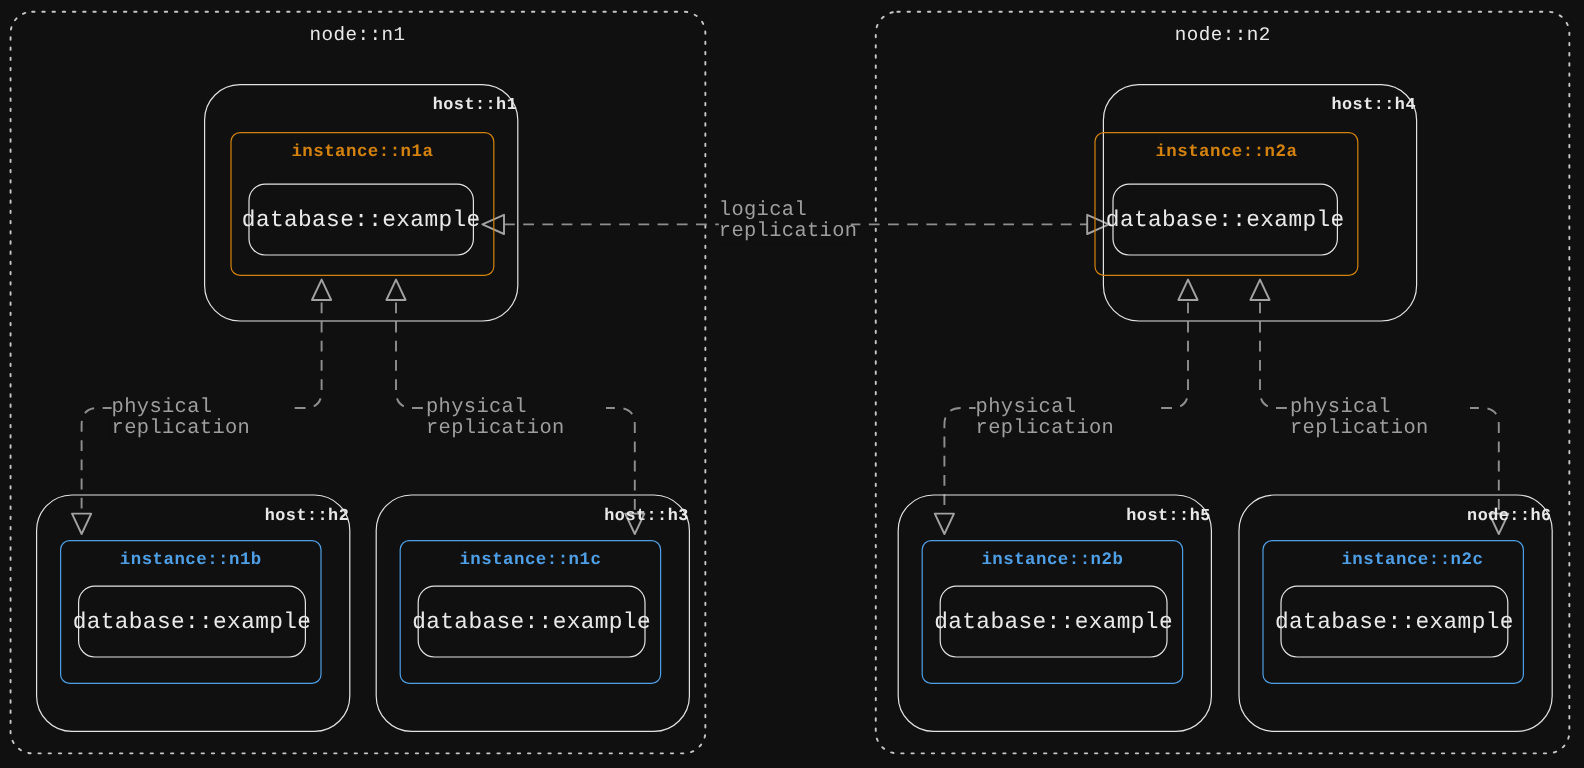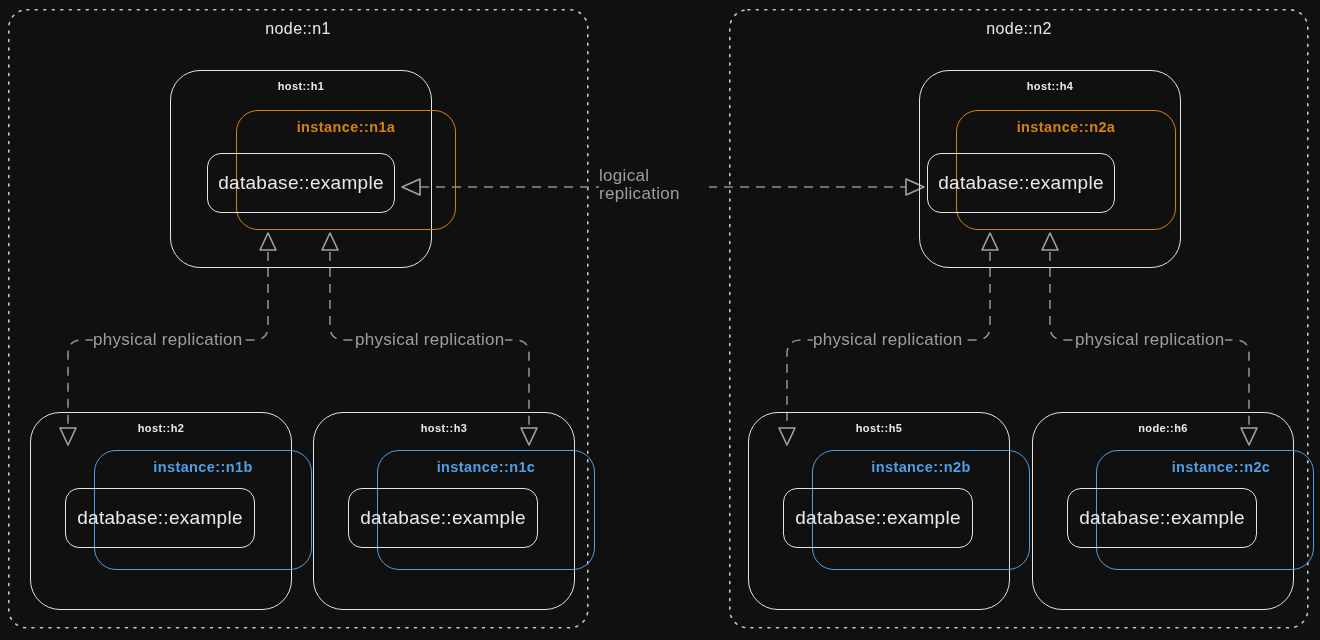--- a/index.html
+++ b/index.html
@@ -1,43 +1,43 @@
 <!DOCTYPE html>
 <html style="--background: #101010; --primary: #d4820f; --replica: #4e9fe5; --box_border: #e3e3e3; --node_border: #c6c6c6; --edge: #8e8e8e; --arrow: #a2a2a2; --text: #e9e9e9; --label_text: #9e9e9e;"><head>
 <meta charset="utf-8">
 <style>
   html,body{margin:0;padding:0;background:#101010;}
   .canvas{
     position:relative;
     width:1320px;height:640px;
     background:var(--background,#101010);
-    font-family:Liberation Sans, sans-serif;
+    font-family:Liberation Mono, monospace;
     overflow:hidden;
   }
   .canvas svg.wires{position:absolute;left:0;top:0;z-index:0;}
 
   
   .edge{fill:none;stroke:var(--edge,#8e8e8e);stroke-width:1.6;stroke-dasharray:9 7;}
   .arrowhead{fill:none;stroke:var(--arrow,#a2a2a2);stroke-width:1.6;stroke-linejoin:round;}
   .node-rect{fill:none;stroke:var(--node_border,#c6c6c6);stroke-width:1.6;stroke-dasharray:2 6.5;stroke-linecap:round;}
 
   
   .box{position:absolute;z-index:1;box-sizing:border-box;background:transparent;}
   .host{border:1.6px solid var(--box_border,#e3e3e3);border-radius:30px;}
-  .inst{border:1.6px solid;border-radius:22px;margin-left:44px;}
+  .inst{border:1.6px solid;border-radius:8px;}
   .inst.orange{border-color:var(--primary,#d4820f);}
   .inst.blue{border-color:var(--replica,#4e9fe5);}
   .db{border:1.6px solid var(--box_border,#e3e3e3);border-radius:14px;
       display:flex;align-items:center;justify-content:center;}
 
   
   .node-title{position:absolute;z-index:1;text-align:center;
       color:var(--text,#e9e9e9);font-size:16px;letter-spacing:.4px;}
-  .host-title{text-align:center;padding-top:9px;color:var(--text,#e9e9e9);
-      font-size:11px;font-weight:bold;letter-spacing:.4px;}
+  .host-title{text-align:right;padding-top:9px;color:var(--text,#e9e9e9);
+      font-size:14px;font-weight:bold;letter-spacing:.4px;}
   .inst-title{text-align:center;padding-top:8px;font-size:14.5px;font-weight:bold;letter-spacing:.4px;}
   .inst.orange .inst-title{color:var(--primary,#d4820f);}
   .inst.blue .inst-title{color:var(--replica,#4e9fe5);}
   .db-label{color:var(--text,#e9e9e9);font-size:19px;letter-spacing:.3px;}
 
   .edge-label{position:absolute;z-index:2;background:var(--background,#101010);
       color:var(--label_text,#9e9e9e);font-size:17px;letter-spacing:.3px;
       text-align:left;line-height:18px;}
 </style>
 </head>

